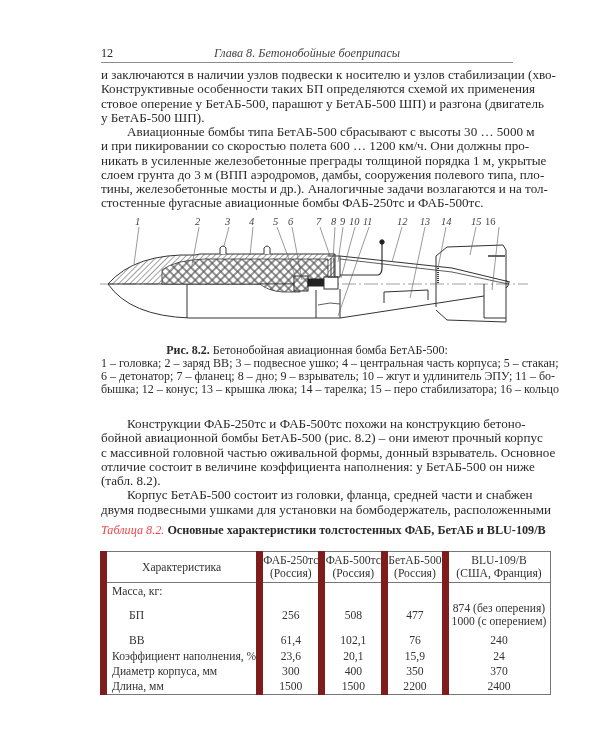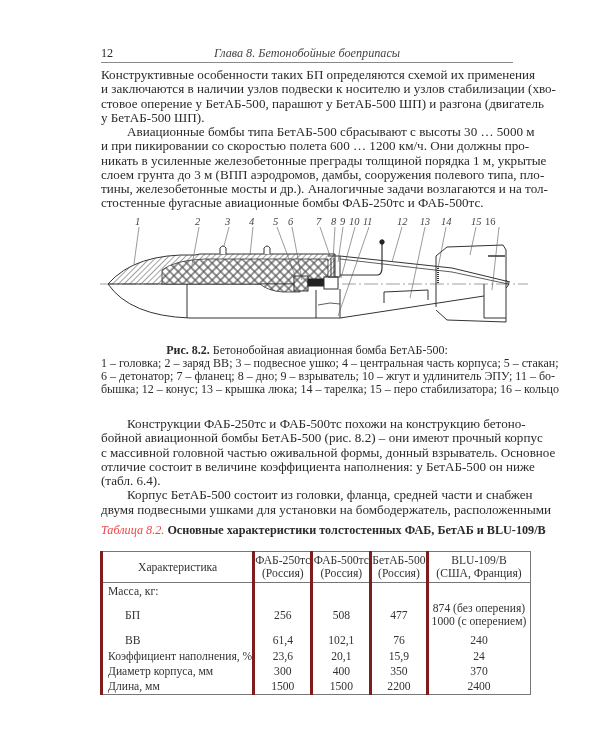--- a/index.html
+++ b/index.html
@@ -17,41 +17,41 @@
   .figure { position: absolute; left: 95px; top: 212px; width: 440px; height: 125px; }
   .fig-caption { position: absolute; left: 101px; top: 344px; width: 412px; font-size: 12px; line-height: 13.1px; color: #2a2a2a; }
   .fig-caption .title-line { text-align: center; }
   .fig-caption b { font-weight: bold; }
   .fig-caption .legend-line { display: block; white-space: nowrap; text-align: justify; text-align-last: justify; }
   .fig-caption .legend-line.last { text-align-last: left; }
   .table-title { position: absolute; left: 101px; top: 523px; width: 412px; font-size: 12.2px; line-height: 14px; white-space: nowrap; }
   .table-title i { font-style: italic; color: #ef4444; }
   .table-title b { font-weight: bold; }
   table.data { position: absolute; left: 100px; top: 551px; border-collapse: collapse; font-size: 11.6px; color: #333; }
-  table.data td, table.data th { border-left: 3px solid #7f1d1d; border-right: 1px solid #777; padding: 0; font-weight: normal; }
+  table.data td, table.data th { border-left: 7px solid #7f1d1d; border-right: 1px solid #777; padding: 0; font-weight: normal; }
   table.data thead th { border-top: 1px solid #777; border-bottom: 1px solid #777; text-align: center; line-height: 13px; height: 30px; vertical-align: middle; }
   table.data tbody tr:last-child td { border-bottom: 1px solid #777; }
   table.data td.lbl { text-align: left; padding-left: 5px; white-space: nowrap; }
   table.data td.lbl.sub { padding-left: 22px; }
   table.data td.v { text-align: center; }
   .col0 { width: 146px; } .col1 { width: 52px; } .col2 { width: 56px; } .col3 { width: 53px; } .col4 { width: 101px; }
 </style>
 </head>
 <body>
 
 <div class="page">
 
   <div class="running-head">
     <span class="pnum">12</span>
     <span class="chap">Глава 8. Бетонобойные боеприпасы</span>
   </div>
 
   <div class="text-block" style="top:68px;">
+    <span class="line">и заключаются в наличии узлов подвески к носителю и узлов стабилизации (хво-</span>
     <span class="line">Конструктивные особенности таких БП определяются схемой их применения</span>
-    <span class="line">и заключаются в наличии узлов подвески к носителю и узлов стабилизации (хво-</span>
     <span class="line">стовое оперение у БетАБ-500, парашют у БетАБ-500 ШП) и разгона (двигатель</span>
     <span class="line last">у БетАБ-500 ШП).</span>
     <span class="line" style="padding-left:26px">Авиационные бомбы типа БетАБ-500 сбрасывают с высоты 30 … 5000 м</span>
     <span class="line">и при пикировании со скоростью полета 600 … 1200 км/ч. Они должны про-</span>
     <span class="line">никать в усиленные железобетонные преграды толщиной порядка 1 м, укрытые</span>
     <span class="line">слоем грунта до 3 м (ВПП аэродромов, дамбы, сооружения полевого типа, пло-</span>
     <span class="line">тины, железобетонные мосты и др.). Аналогичные задачи возлагаются и на тол-</span>
     <span class="line last">стостенные фугасные авиационные бомбы ФАБ-250тс и ФАБ-500тс.</span>
   </div>
 
@@ -156,21 +156,21 @@
     <span class="legend-line">1 – головка; 2 – заряд ВВ; 3 – подвесное ушко; 4 – центральная часть корпуса; 5 – стакан;</span>
     <span class="legend-line">6 – детонатор; 7 – фланец; 8 – дно; 9 – взрыватель; 10 – жгут и удлинитель ЭПУ; 11 – бо-</span>
     <span class="legend-line last">бышка; 12 – конус; 13 – крышка люка; 14 – тарелка; 15 – перо стабилизатора; 16 – кольцо</span>
   </div>
 
   <div class="text-block" style="top:417px;">
     <span class="line" style="padding-left:26px">Конструкции ФАБ-250тс и ФАБ-500тс похожи на конструкцию бетоно-</span>
     <span class="line">бойной авиационной бомбы БетАБ-500 (рис. 8.2) – они имеют прочный корпус</span>
     <span class="line">с массивной головной частью оживальной формы, донный взрыватель. Основное</span>
     <span class="line">отличие состоит в величине коэффициента наполнения: у БетАБ-500 он ниже</span>
-    <span class="line last">(табл. 6.4).</span>
+    <span class="line last">(табл. 8.2).</span>
     <span class="line" style="padding-left:26px">Корпус БетАБ-500 состоит из головки, фланца, средней части и снабжен</span>
     <span class="line">двумя подвесными ушками для установки на бомбодержатель, расположенными</span>
   </div>
 
   <div class="table-title">
     <i>Таблица 8.2.</i>
     <b>Основные характеристики толстостенных ФАБ, БетАБ и BLU-109/B</b>
   </div>
 
   <table class="data">

